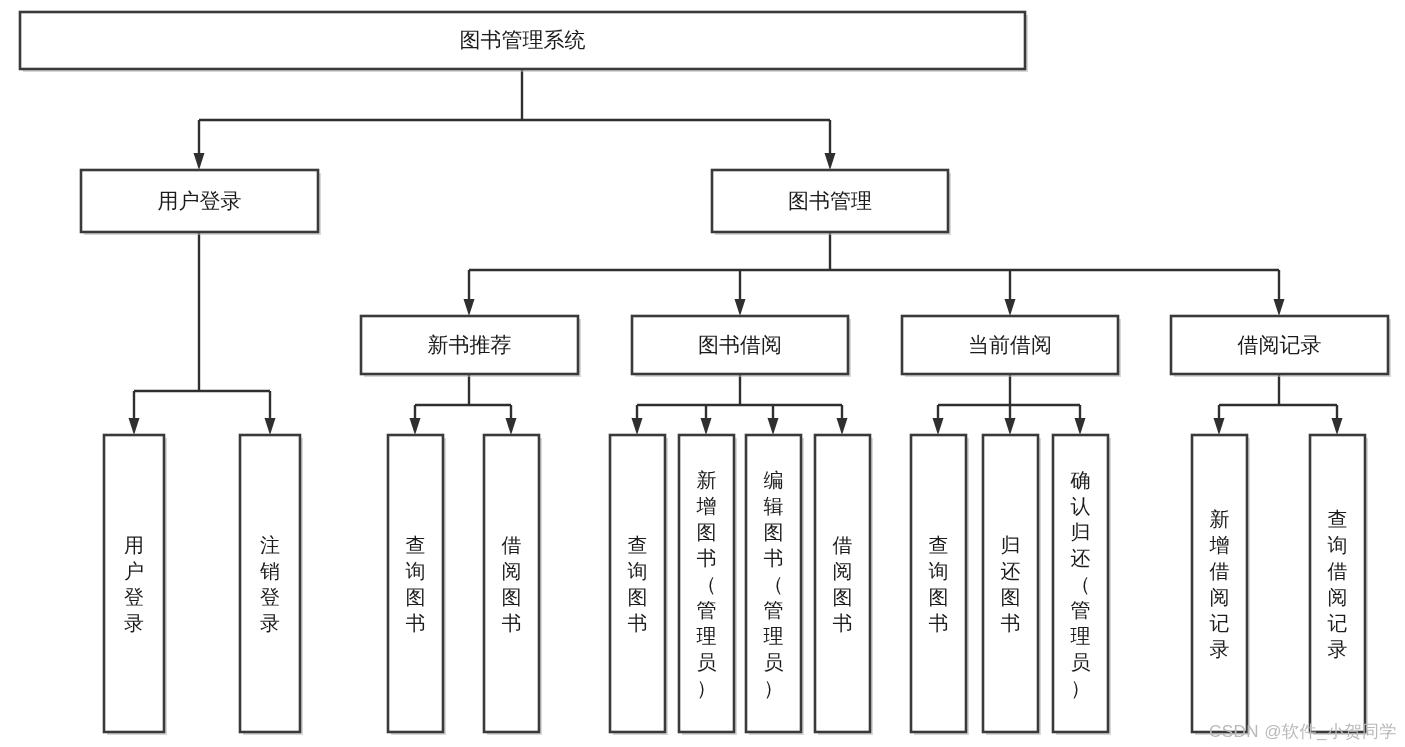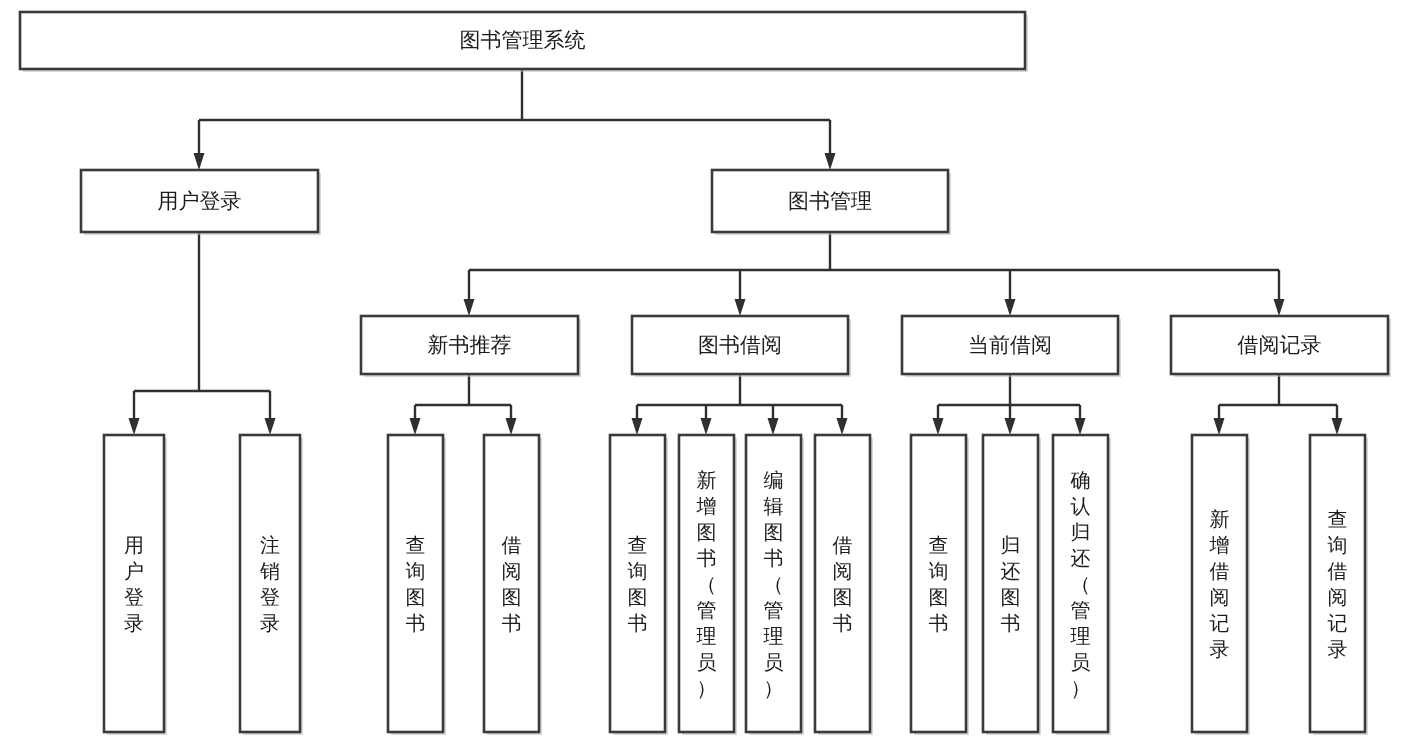--- a/index.html
+++ b/index.html
@@ -242,13 +242,14 @@
           <rect class="node-box" x="1192" y="435" width="55" height="297"></rect>
           <text class="leaf-label-v" x="1219.5" y="525.78"><tspan x="1219.5" dy="0">新</tspan><tspan x="1219.5" dy="26">增</tspan><tspan x="1219.5" dy="26">借</tspan><tspan x="1219.5" dy="26">阅</tspan><tspan x="1219.5" dy="26">记</tspan><tspan x="1219.5" dy="26">录</tspan></text>
         </g>
         <g>
           <rect class="node-box-shadow" x="1313" y="438" width="55" height="297"></rect>
           <rect class="node-box" x="1310" y="435" width="55" height="297"></rect>
           <text class="leaf-label-v" x="1337.5" y="525.78"><tspan x="1337.5" dy="0">查</tspan><tspan x="1337.5" dy="26">询</tspan><tspan x="1337.5" dy="26">借</tspan><tspan x="1337.5" dy="26">阅</tspan><tspan x="1337.5" dy="26">记</tspan><tspan x="1337.5" dy="26">录</tspan></text>
         </g>
       </g>
   </svg>
+  <div class="watermark">CSDN @软件_小贺同学</div>
 </div>
 
 </body></html>

